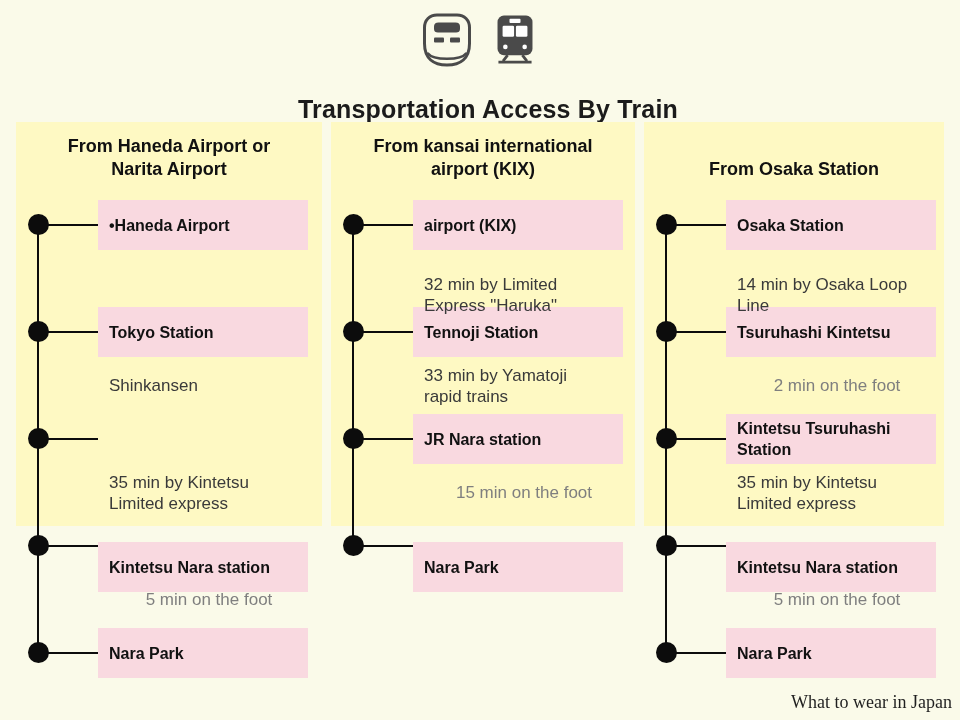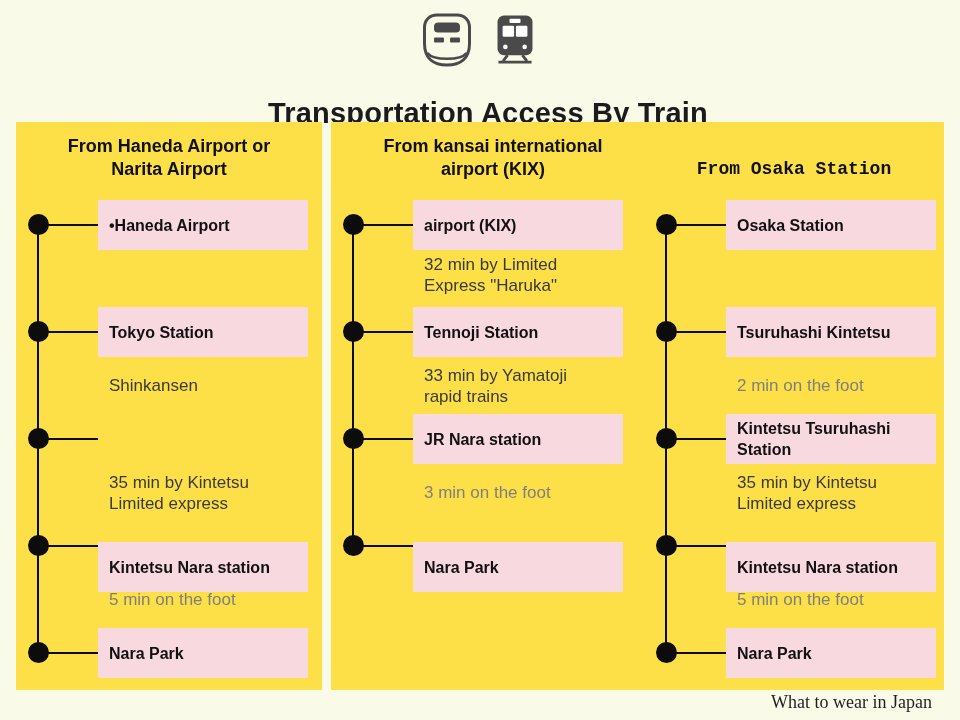--- a/index.html
+++ b/index.html
@@ -7,59 +7,59 @@
     width:960px;height:720px;position:relative;overflow:hidden;
     background:#fafae9;
     font-family:"Liberation Sans","DejaVu Sans",sans-serif;
   }
   .icons-row{
     position:absolute;top:12px;left:50%;transform:translateX(-50%);
     display:flex;gap:20px;align-items:flex-end;
   }
   .page-title{
     position:absolute;top:78px;left:0;right:0;text-align:center;
-    font-size:29px;font-weight:600;color:#1b1b1b;letter-spacing:.2px;padding-left:16px;
+    font-size:25px;font-weight:600;color:#1b1b1b;letter-spacing:.2px;padding-left:16px;
   }
   .card{
-    position:absolute;top:122px;height:568px;background:#fde047;
+    position:absolute;top:122px;height:404px;background:#fef9c3;
   }
   .card.c1{left:16px;width:306px;}
-  .card.c2{left:331px;width:304px;padding-left:20px;}
+  .card.c2{left:331px;width:304px;}
   .card.c3{left:644px;width:300px;}
   .card h2{
     margin:0;position:absolute;top:13px;left:4px;right:4px;text-align:center;
     font-size:18px;line-height:23px;font-weight:700;color:#111;
   }
-  .card h2.single{top:36px;font-family:Liberation Mono, monospace;}
+  .card h2.single{top:36px;}
   .card h2 span{display:block;}
   .vline{position:absolute;left:21px;width:2px;background:#0c0c0c;top:103px;}
   .vline.long{height:428px;}
   .vline.short{height:321px;}
   .dot{position:absolute;left:12px;width:21px;height:21px;border-radius:50%;background:#0c0c0c;}
   .d1{top:92px}.d2{top:199px}.d3{top:306px}.d4{top:413px}.d5{top:520px}
   .hline{position:absolute;left:22px;width:60px;height:2px;background:#0c0c0c;}
   .h1{top:102px}.h2{top:209px}.h3{top:316px}.h4{top:423px}.h5{top:530px}
   .box{
     position:absolute;left:82px;width:210px;height:50px;background:#f9d9e0;
     display:flex;flex-direction:column;justify-content:center;
     padding-left:11px;box-sizing:border-box;
   }
   .r1{top:78px}.r2{top:185px}.r3{top:292px}.r4{top:420px}.r5{top:506px}
   .box span{display:block;font-weight:700;font-size:16px;line-height:21px;color:#111;}
   .transfer{
     position:absolute;left:93px;width:200px;height:57px;
     display:flex;flex-direction:column;justify-content:center;
     font-size:17px;line-height:21px;
   }
-  .g1{top:124px}.g2{top:235px}.g3{top:342px}.g4{top:449px}
+  .g1{top:144px}.g2{top:235px}.g3{top:342px}.g4{top:449px}
   .transfer.dark{color:#3a3a3a;}
-  .transfer.gray{color:#7f7f7f;}
+  .transfer.gray{color:#7f7f7f;align-items:center;}
   .transfer span{display:block;}
   .footer-credit{
-    position:absolute;top:692px;right:28px;
+    position:absolute;top:692px;right:8px;
     font-family:"Liberation Serif","DejaVu Serif",serif;
     font-size:18px;color:#1f1f1f;
   }
   .icon svg{display:block;}
 </style>
 </head>
 <body>
 
 <div class="icons-row">
   <span class="icon">
@@ -164,21 +164,21 @@
   </div>
   <div class="transfer dark g1">
     <span>32 min by Limited</span>
     <span>Express "Haruka"</span>
   </div>
   <div class="transfer dark g2">
     <span>33 min by Yamatoji</span>
     <span>rapid trains</span>
   </div>
   <div class="transfer gray g3">
-    <span>3 min on the foot</span>
+    <span>15 min on the foot</span>
   </div>
 </section>
 
 <section class="card c3">
   <h2 class="single">
     <span>From Osaka Station</span>
   </h2>
   <div class="vline long"></div>
   <div class="dot d1"></div>
   <div class="dot d2"></div>
@@ -203,20 +203,24 @@
     <span>Station</span>
   </div>
   <div class="box r4">
     <span>Kintetsu Nara station</span>
     <span></span>
   </div>
   <div class="box r5">
     <span>Nara Park</span>
     <span></span>
   </div>
+  <div class="transfer dark g1">
+    <span>14 min by Osaka Loop</span>
+    <span>Line</span>
+  </div>
   <div class="transfer gray g2">
     <span>2 min on the foot</span>
   </div>
   <div class="transfer dark g3">
     <span>35 min by Kintetsu</span>
     <span>Limited express</span>
   </div>
   <div class="transfer gray g4">
     <span>5 min on the foot</span>
   </div>

